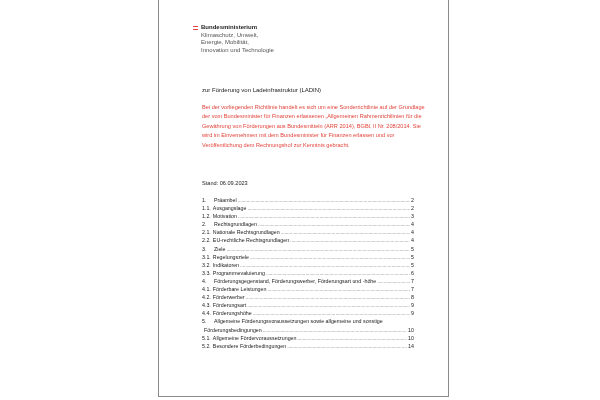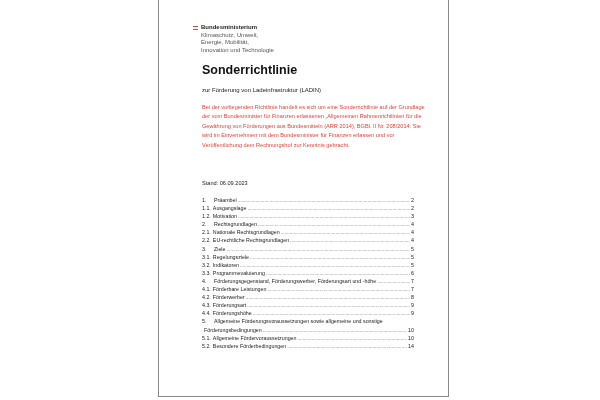--- a/index.html
+++ b/index.html
@@ -32,21 +32,20 @@
       <i style="background:#e2433a"></i>
       <i style="background:#fff"></i>
       <i style="background:#e2433a"></i>
     </div>
     <div class="b">Bundesministerium</div>
     <div>Klimaschutz, Umwelt,</div>
     <div>Energie, Mobilität,</div>
     <div>Innovation und Technologie</div>
   </div>
 
-  <div class="title">Sonderrichtlinie</div>
   <div class="subtitle">zur Förderung von Ladeinfrastruktur (LADIN)</div>
   <div class="intro">Bei der vorliegenden Richtlinie handelt es sich um eine Sonderrichtlinie auf der Grundlage der vom Bundesminister für Finanzen erlassenen „Allgemeinen Rahmenrichtlinien für die Gewährung von Förderungen aus Bundesmitteln (ARR 2014), BGBl. II Nr. 208/2014. Sie wird im Einvernehmen mit dem Bundesminister für Finanzen erlassen und vor Veröffentlichung dem Rechnungshof zur Kenntnis gebracht.</div>
   <div class="stand">Stand: 06.09.2023</div>
 
   <div class="toc" id="toc">
       <div class="toc-row">
         <span class="toc-num main">1.</span>
         <span class="toc-label">Präambel</span>
         <span class="toc-dots"></span>
         <span class="toc-page">2</span>

